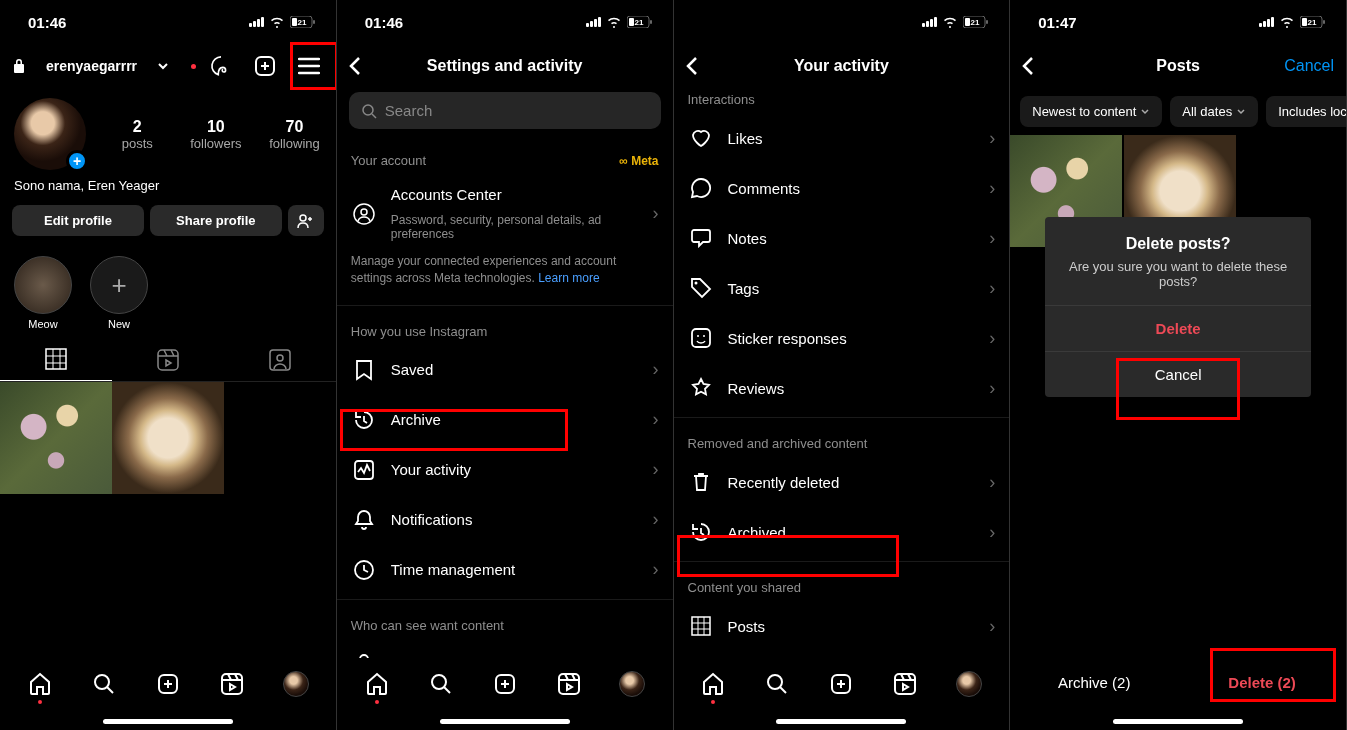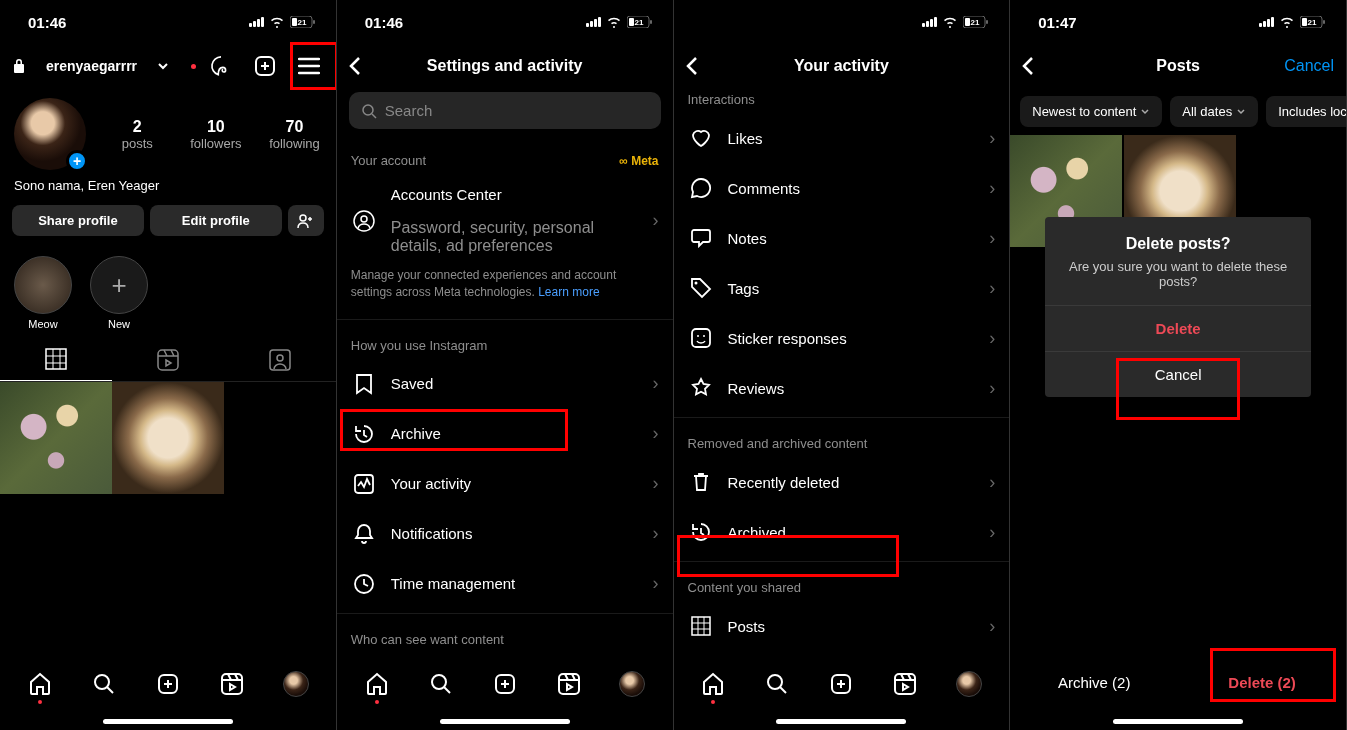--- a/index.html
+++ b/index.html
@@ -38,21 +38,21 @@
 .bottom-nav { position:absolute; bottom:0; left:0; right:0; height:72px; display:flex; align-items:flex-start; justify-content:space-around; padding:12px 8px 0; background:#000; }
 .nav-btn { width:28px; height:28px; display:flex; align-items:center; justify-content:center; position:relative; }
 .red-dot { position:absolute; bottom:-6px; left:50%; transform:translateX(-50%); width:4px; height:4px; background:#ff3040; border-radius:50%; }
 .home-ind { position:absolute; bottom:6px; left:50%; transform:translateX(-50%); width:130px; height:5px; background:#fff; border-radius:3px; }
 .search-box { margin:4px 12px 10px; background:#262626; border-radius:10px; padding:10px 12px; display:flex; align-items:center; gap:8px; color:#888; font-size:15px; }
 .section-hdr { padding:14px 14px 6px; font-size:13px; color:#8e8e8e; display:flex; justify-content:space-between; align-items:center; }
 .meta-logo { font-size:12px; color:#eab308; font-weight:600; }
 .row-item { display:flex; align-items:center; padding:12px 14px; gap:14px; position:relative; }
 .row-icon { width:26px; height:26px; display:flex; align-items:center; justify-content:center; flex-shrink:0; }
 .row-txt { flex:1; font-size:15px; }
-.row-sub { font-size:16px; color:#8e8e8e; margin-top:16px; }
+.row-sub { font-size:12px; color:#8e8e8e; margin-top:10px; }
 .chev { color:#666; font-size:18px; }
 .row-val { font-size:13px; color:#8e8e8e; margin-right:6px; }
 .desc-txt { padding:0 14px 14px; font-size:12px; color:#8e8e8e; line-height:1.4; }
 .desc-txt a { color:#4a9fff; text-decoration:none; }
 .divider { height:1px; background:#1a1a1a; margin:4px 0; }
 .filter-row { display:flex; gap:8px; padding:8px 10px; overflow:hidden; }
 .filter-chip { background:#1a1a1a; border-radius:8px; padding:8px 12px; font-size:13px; display:flex; align-items:center; gap:4px; white-space:nowrap; }
 .sel-grid { display:flex; gap:2px; padding:0 0 0 0; }
 .sel-thumb { width:112px; height:112px; position:relative; }
 .sel-check { position:absolute; bottom:6px; right:6px; width:20px; height:20px; background:#fff; border-radius:50%; display:flex; align-items:center; justify-content:center; font-size:12px; color:#000; }
@@ -140,22 +140,22 @@
       </div>
     <div class="stat">
         <div class="stat-num">70</div>
         <div class="stat-lbl">following</div>
       </div>
   </div>
 
   <div class="bio">Sono nama, Eren Yeager</div>
 
   <div class="btn-row">
+    <div class="pill-btn">Edit profile</div>
     <div class="pill-btn">Share profile</div>
-    <div class="pill-btn">Edit profile</div>
     <div class="icon-btn">
         <svg width="18" height="16" viewBox="0 0 18 16">
           <circle cx="6" cy="5" r="3" stroke="#fff" stroke-width="1.5" fill="none"></circle>
           <path d="M1 15c0-3 2-5 5-5s5 2 5 5M13 4v4M11 6h4" stroke="#fff" stroke-width="1.5" fill="none"></path>
         </svg>
       </div>
   </div>
 
   <div class="stories-row">
     <div class="story">

